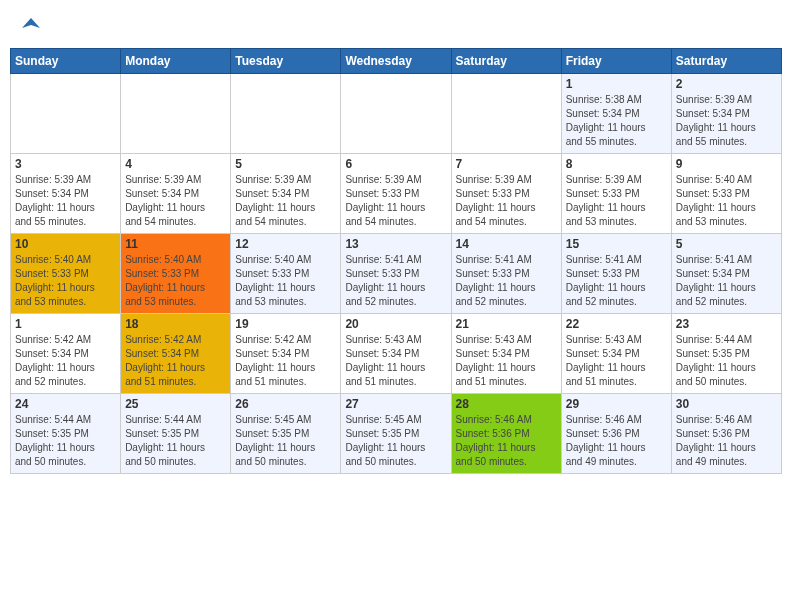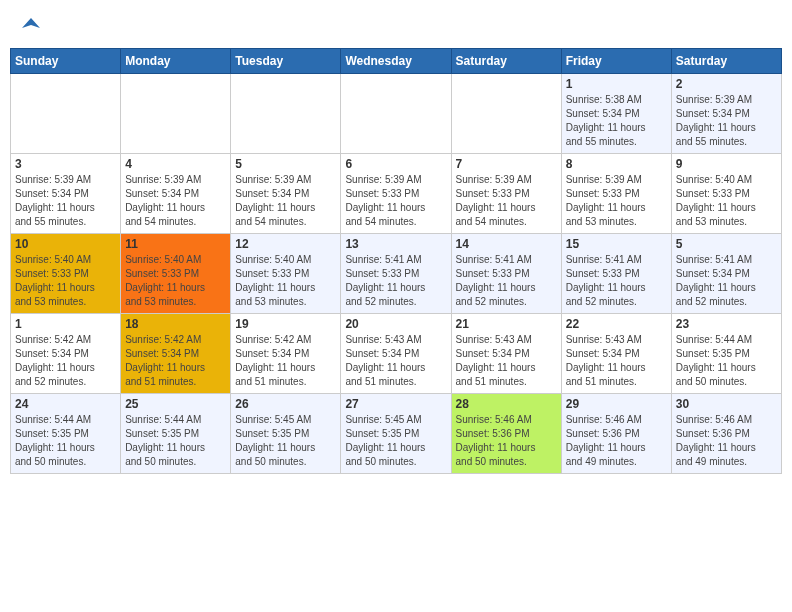--- a/index.html
+++ b/index.html
@@ -314,21 +314,21 @@
 Daylight: 11 hours
 and 50 minutes.</div>
         </td>
         <td style="background: rgb(240, 244, 255);">
           <span class="day-number">27</span>
           <div class="day-info" style="white-space: pre-line;">Sunrise: 5:45 AM
 Sunset: 5:35 PM
 Daylight: 11 hours
 and 50 minutes.</div>
         </td>
-        <td style="background: #bef264; margin-left: 44px;">
+        <td style="background: #84cc16; margin-left: 44px;">
           <span class="day-number">28</span>
           <div class="day-info" style="white-space: pre-line;">Sunrise: 5:46 AM
 Sunset: 5:36 PM
 Daylight: 11 hours
 and 50 minutes.</div>
         </td>
         <td style="background: rgb(240, 244, 255);">
           <span class="day-number">29</span>
           <div class="day-info" style="white-space: pre-line;">Sunrise: 5:46 AM
 Sunset: 5:36 PM

